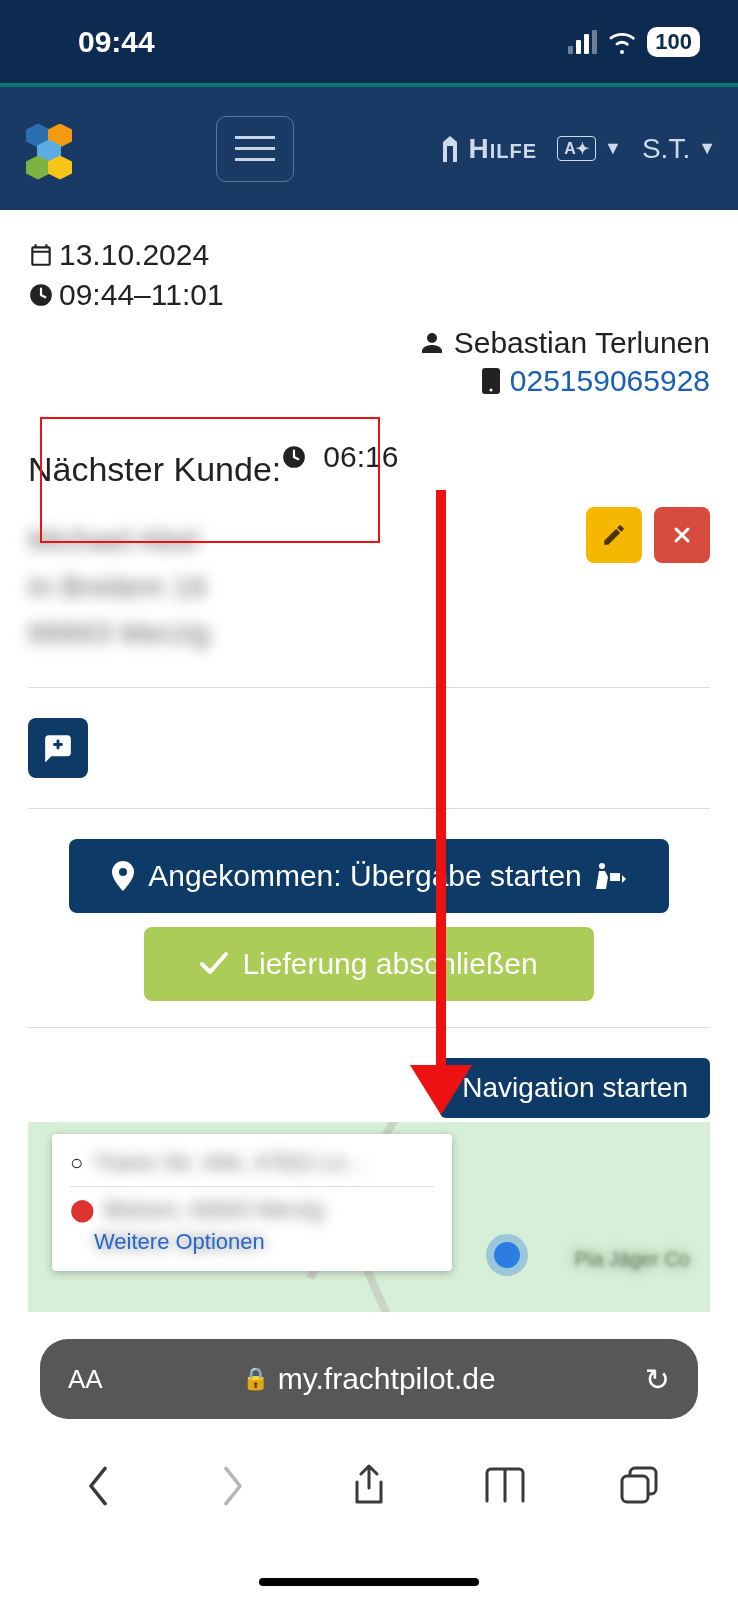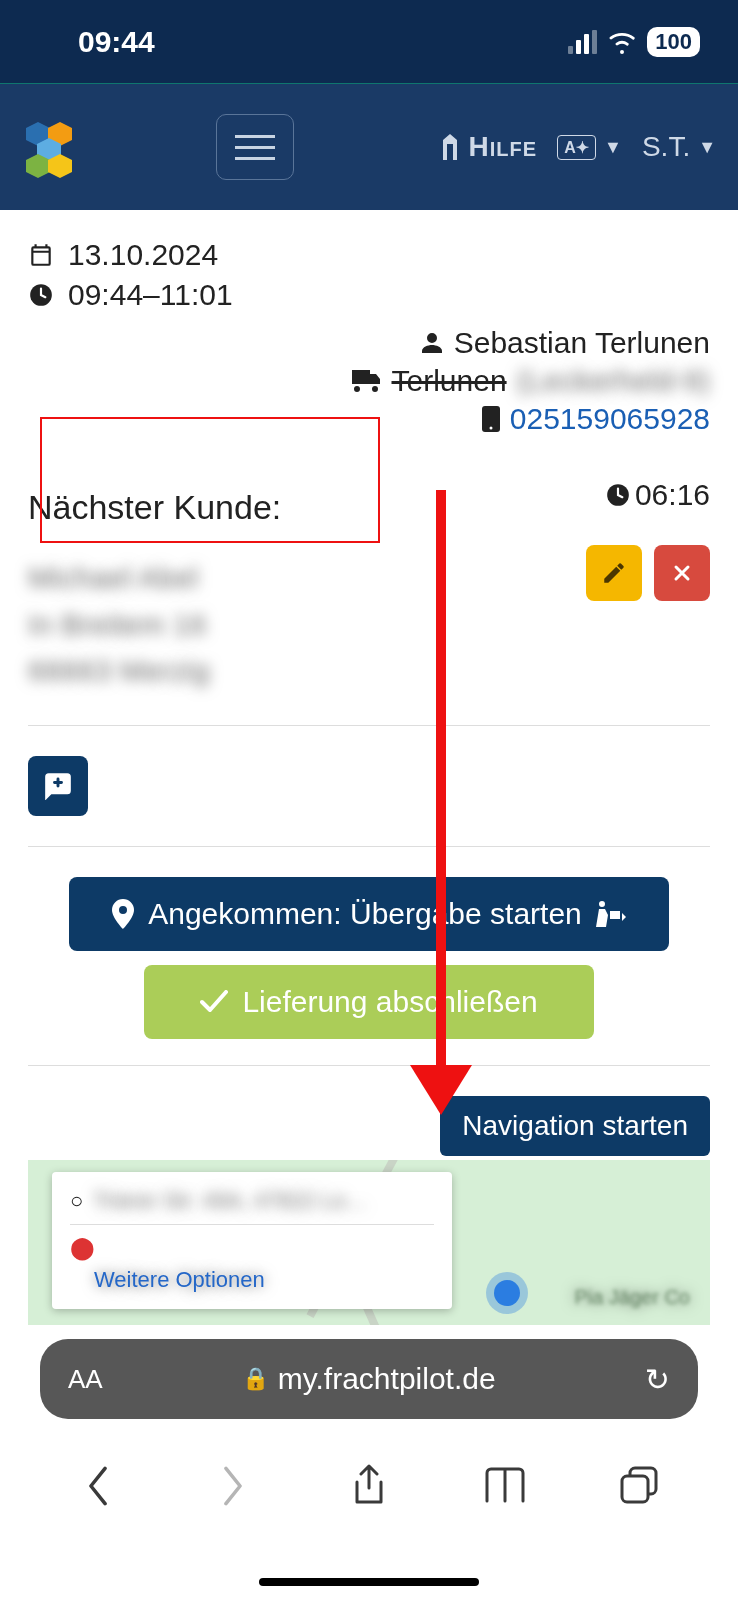--- a/index.html
+++ b/index.html
@@ -6,43 +6,43 @@
   html, body { width: 738px; height: 1600px; font-family: -apple-system, Helvetica, Arial, sans-serif; background:#fff; }
   .statusbar { height:83px; background:#0d2a50; color:#fff; display:flex; align-items:center; justify-content:space-between; padding:0 38px 0 78px; font-size:30px; font-weight:600;}
   .status-right { display:flex; align-items:center; gap:10px;}
   .battery-pill { background:#fff; color:#0d2a50; border-radius:10px; padding:0 8px; font-size:22px; font-weight:700; height:30px; display:flex; align-items:center;}
   .signal-bars { display:flex; align-items:flex-end; gap:3px; height:24px;}
   .signal-bars span{ width:5px; background:#fff; border-radius:1px;}
   .signal-bars span:nth-child(1){height:8px; opacity:.4;}
   .signal-bars span:nth-child(2){height:14px;}
   .signal-bars span:nth-child(3){height:20px;}
   .signal-bars span:nth-child(4){height:24px; opacity:.4;}
-  .navbar { height:127px; background:#1a3a66; border-top:1px solid #0f766e; display:flex; align-items:center; padding:0 22px; gap:20px;}
+  .navbar { height:127px; background:#1a3a66; border-top:4px solid #0f766e; display:flex; align-items:center; padding:0 22px; gap:20px;}
   .logo { width:54px; height:54px; position:relative;}
   .hex{ position:absolute; width:24px; height:24px; transform:rotate(0deg); clip-path: polygon(50% 0,100% 25%,100% 75%,50% 100%,0 75%,0 25%);}
   .hex.b{background:#2a6fb0; left:4px; top:2px;}
   .hex.o{background:#f39c12; left:26px; top:2px;}
   .hex.lb{background:#5dade2; left:15px; top:18px;}
   .hex.g{background:#7cb342; left:4px; top:34px;}
   .hex.y{background:#f5c518; left:26px; top:34px;}
   .burger-btn{ width:78px; height:66px; border:1px solid #5a7599; border-radius:10px; display:flex; flex-direction:column; justify-content:center; align-items:center; gap:8px; margin-left:120px;}
   .burger-btn span{ width:40px; height:3px; background:#c8d4e3;}
   .nav-right{ margin-left:auto; display:flex; align-items:center; gap:20px; color:#cfd9e7; font-size:28px;}
   .hilfe-group{display:flex; align-items:center; gap:8px; font-variant:small-caps; letter-spacing:1px; font-weight:700;}
   .lang-badge{ border:1px solid #cfd9e7; border-radius:4px; font-size:16px; padding:2px 6px; font-weight:700;}
   .caret{ font-size:18px;}
   .content{ padding:28px 28px 0 28px; color:#222; font-size:30px; position:relative;}
-  .info-line{ display:flex; align-items:center; gap:14px; margin-bottom:6px;}
+  .info-line{ display:flex; align-items:center; gap:5px; margin-bottom:6px;}
   .right-block{ text-align:right; margin-top:14px; font-size:30px;}
   .right-block .line{ display:flex; justify-content:flex-end; align-items:center; gap:10px; margin-bottom:4px;}
   .phone-link{ color:#1a5fb4;text-align:center;}
   .strike{ text-decoration:line-through;}
   .blurred{ color:transparent; text-shadow:0 0 14px rgba(0,0,0,.6);}
   .section-title{ font-size:34px; font-weight:400; margin-top:26px;}
-  .est-time{ float:right; display:flex; align-items:center; gap:4px; font-size:30px;}
+  .est-time{ float:right; display:flex; align-items:center; gap:16px; font-size:30px;}
   hr.sep{ border:none; border-top:1px solid #ddd; margin:30px 0;}
   .addr-block{ margin-top:28px; line-height:1.55; font-size:30px;}
   .row-actions{ float:right; display:flex; gap:12px; margin-top:-10px;}
   .btn-square{ width:56px; height:56px; border-radius:8px; display:flex; align-items:center; justify-content:center; color:#fff;}
   .btn-yellow{ background:#f5b700; color:#4a3600;}
   .btn-red{ background:#d74a3e;}
   .notes-row{ display:flex; justify-content:space-between; align-items:center;}
   .notes-text{ font-style:italic; font-size:30px;}
   .btn-note{ width:60px; height:60px; background:#0d3a66; border-radius:8px; display:flex; align-items:center; justify-content:center; color:#fff;}
   .big-btn{ display:flex; align-items:center; justify-content:center; gap:14px; border-radius:8px; font-size:30px; padding:20px 26px; margin:0 auto;}
@@ -155,41 +155,32 @@
     <div class="line">
       <span>
         <svg width="24" height="24" viewBox="0 0 24 24">
             <path d="M12 12a5 5 0 100-10 5 5 0 000 10zm0 2c-4 0-10 2-10 6v2h20v-2c0-4-6-6-10-6z" fill="#222"></path>
           </svg>
       </span>
       <span>Sebastian Terlunen</span>
     </div>
     <div class="line">
       <span>
-        <svg width="30" height="22" viewBox="0 0 30 22">
-            <path d="M0 0h18v14H0zM18 4h6l4 5v5h-10zM5 22a3 3 0 100-6 3 3 0 000 6zm18 0a3 3 0 100-6 3 3 0 000 6z" fill="#222"></path>
-          </svg>
-      </span>
-      <span class="strike">Terlunen</span>
-      <span class="blurred">(Leckerheld-9)</span>
-    </div>
-    <div class="line">
-      <span>
         <svg width="18" height="26" viewBox="0 0 18 26">
             <rect x="0" y="0" width="18" height="26" rx="3" fill="#222"></rect>
             <circle cx="9" cy="22" r="1.5" fill="#fff"></circle>
           </svg>
       </span>
       <span class="phone-link">025159065928</span>
     </div>
   </div>
 
   <div style="clear:both"></div>
 
-  <div style="margin-top:26px; display:flex; justify-content:space-between; align-items:center;">
+  <div style="margin-top:26px; display:flex; align-items:center;">
     <span class="section-title">Nächster Kunde:</span>
     <span class="est-time">
       <span>
         <svg width="26" height="26" viewBox="0 0 24 24">
             <circle cx="12" cy="12" r="10" fill="#222"></circle>
             <path d="M12 6v6l4 2" stroke="#fff" stroke-width="2" fill="none" stroke-linecap="round"></path>
           </svg>
       </span>
       <span>06:16</span>
     </span>
@@ -264,20 +255,21 @@
     <div class="map-road2"></div>
     <div class="map-dot"></div>
     <div class="map-label blurred">Pia Jäger Co</div>
     <div class="map-card">
       <div class="row1">
         <span>○</span>
         <span class="blurred">Trierer Str. 49A, 47822 Lo…</span>
       </div>
       <div class="row2">
         <span style="color:#d33;">⬤</span>
+        <span class="blurred">Bietzen, 66663 Merzig</span>
       </div>
       <div class="opts blurred">Weitere Optionen</div>
     </div>
   </div>
 
   <div class="annot-box"></div>
   <div class="annot-arrow">
     <div class="shaft"></div>
       <div class="head"></div>
   </div>

